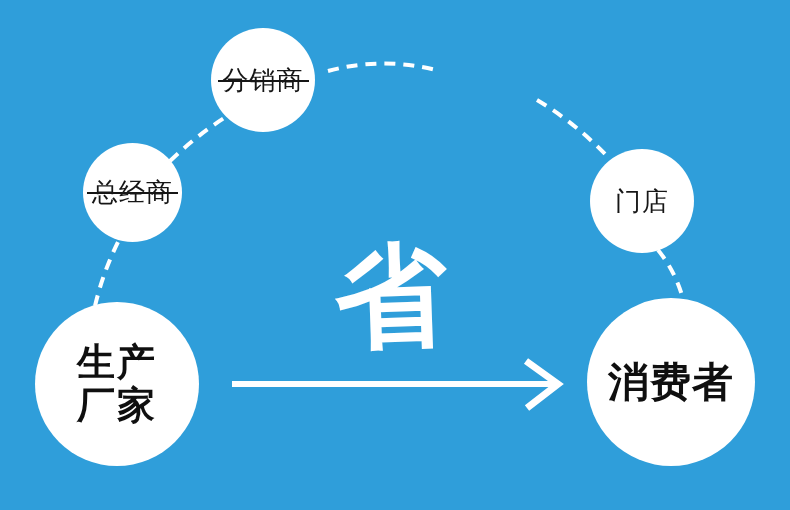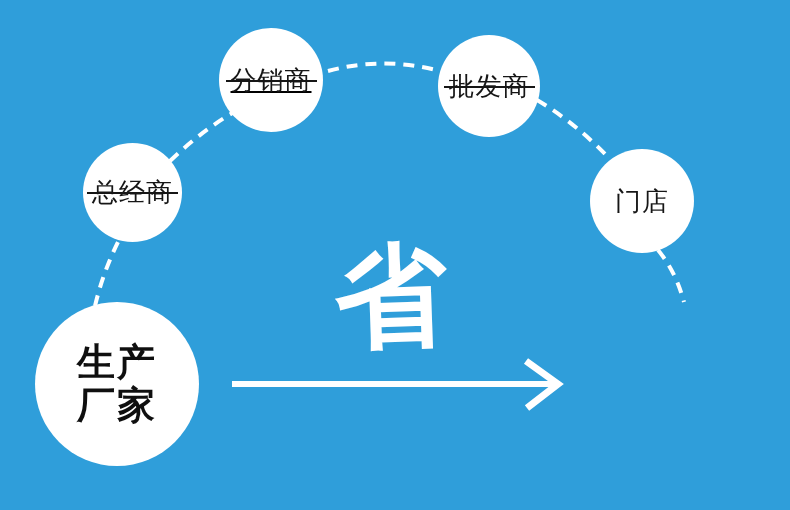--- a/index.html
+++ b/index.html
@@ -52,21 +52,21 @@
     font-weight: 700;
     color: #0f0f0f;
     text-align: center;
     white-space: nowrap;
   }
   .producer-label { font-size: 38px; line-height: 1.12; letter-spacing: 2px; }
   .consumer-label { font-size: 41px; letter-spacing: 1px; }
 
   #node-manufacturer { left: 35px;  top: 302px; width: 164px; height: 164px; }
   #node-general-dealer { left: 83px;  top: 143px; width: 99px;  height: 99px; }
-  #node-distributor  { left: 219px; top: 28px;  width: 104px; height: 104px; text-decoration: underline; }
+  #node-distributor  { left: 211px; top: 28px;  width: 104px; height: 104px; }
   #node-wholesaler   { left: 438px; top: 35px;  width: 102px; height: 102px; }
   #node-store        { left: 590px; top: 149px; width: 104px; height: 104px; font-family: Liberation Mono, monospace; }
   #node-consumer     { left: 587px; top: 298px; width: 168px; height: 168px; }
 
   .save-char {
     position: absolute;
     left: 328px;
     top: 234px;
     width: 126px;
     height: 126px;
@@ -105,22 +105,22 @@
   </div>
 
   <div class="circle" id="node-general-dealer">
     <span class="small-label struck">总经商</span>
   </div>
 
   <div class="circle" id="node-distributor">
     <span class="small-label struck">分销商</span>
   </div>
 
-  <div class="circle" id="node-wholesaler">
-    <span class="small-label struck">批发商</span>
-  </div>
 
   <div class="circle" id="node-store">
     <span class="small-label">门店</span>
   </div>
 
+  <div class="circle" id="node-consumer">
+    <span class="big-label consumer-label">消费者</span>
+  </div>
 
 </div>
 
 </body></html>

